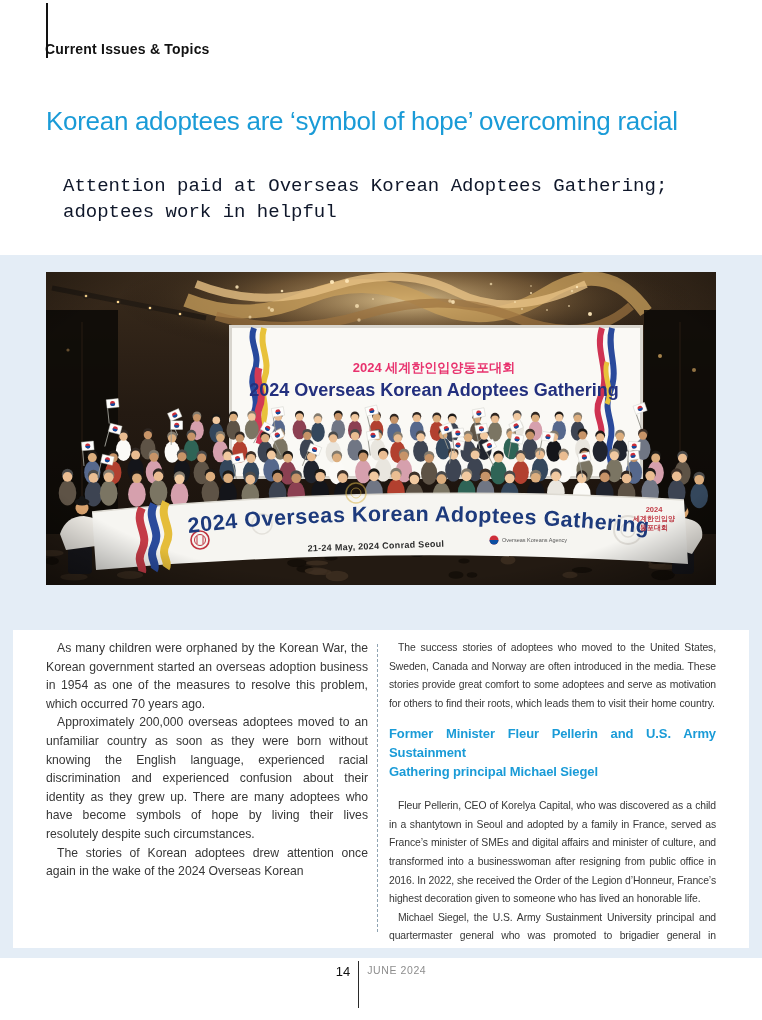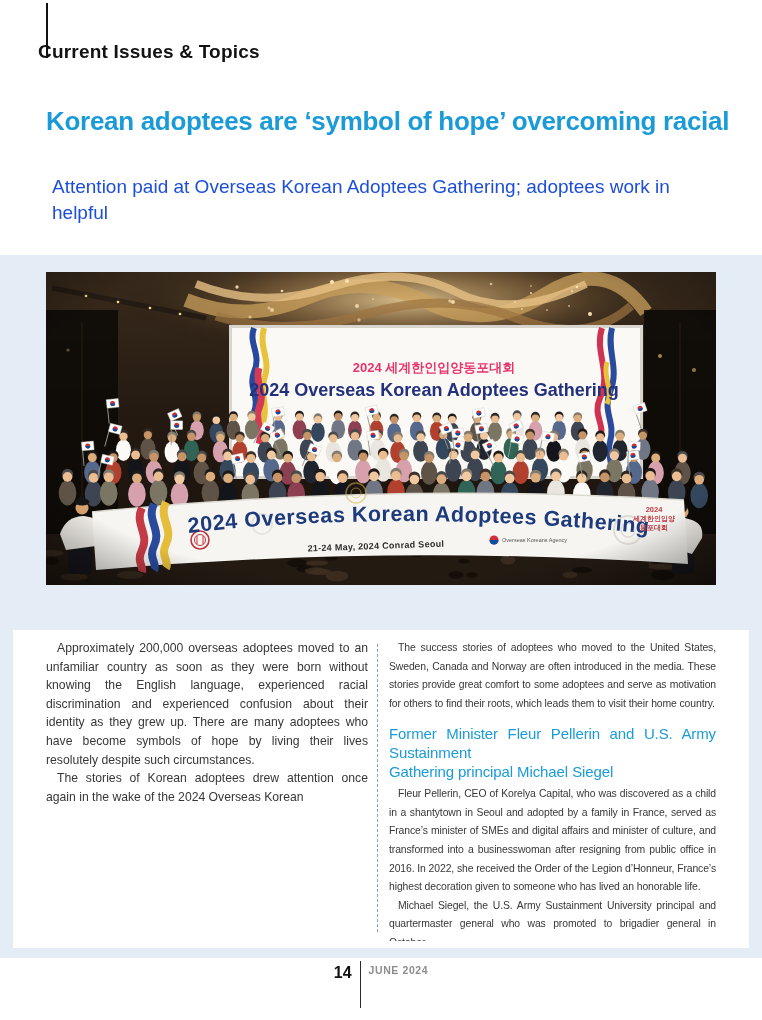--- a/index.html
+++ b/index.html
@@ -1,43 +1,43 @@
 <!DOCTYPE html>
 <html style="--accent: #1a9bd7; --panel: #e4edf6;"><head>
 <meta charset="utf-8">
 <style>
   *{margin:0;padding:0;box-sizing:border-box}
   html,body{background:#fff}
   .page{position:relative;width:762px;height:1020px;background:#fff;overflow:hidden;
         font-family:"Liberation Sans",sans-serif;color:#333}
   .kicker-bar{position:absolute;left:46px;top:3px;width:2px;height:55px;background:#121212}
-  .kicker{position:absolute;left:38px;top:41px;font-size:19px;font-weight:bold;color:#121212;letter-spacing:.2px}
+  .kicker{position:absolute;left:45px;top:41px;font-size:14px;font-weight:bold;color:#121212;letter-spacing:.2px}
   .headline{position:absolute;left:46px;top:106px;width:692px;color:var(--accent,#1a9bd7);
-            font-weight:bold;font-size:26px;line-height:31px;letter-spacing:-.3px}
-  .subtitle{position:absolute;left:52px;top:174px;width:672px;font-family:Liberation Sans, sans-serif;
-            font-size:19px;line-height:25.5px;color:#1d4ed8}
+            font-weight:normal;font-size:26px;line-height:31px;letter-spacing:-.3px}
+  .subtitle{position:absolute;left:63px;top:174px;width:672px;font-family:Liberation Mono, monospace;
+            font-size:19px;line-height:25.5px;color:#0f172a}
   .panel{position:absolute;left:0;top:255px;width:762px;height:703px;background:var(--panel,#e4edf6)}
   .photo{position:absolute;left:46px;top:272px;width:670px;height:313px;display:block}
   .caption{position:absolute;left:47px;top:590px;font-size:10.5px;line-height:16px;color:#3a3a3a}
   .textbox{position:absolute;left:13px;top:630px;width:736px;height:318px;background:#fff}
   .col-left{position:absolute;left:33px;top:9px;width:322px;height:302px;overflow:hidden;
             font-size:12.2px;line-height:18.6px;color:#373737;text-align:justify}
   .col-left p{text-indent:11px}
   .divider{position:absolute;left:364px;top:14px;height:288px;width:0;border-left:1px dashed #8fa3b2}
   .col-right{position:absolute;left:376px;top:9px;width:327px;height:302px;overflow:hidden;
              font-size:10.4px;line-height:18.6px;color:#373737;text-align:justify;letter-spacing:-.1px}
   .col-right p{text-indent:9px}
   .col-right p.noindent{text-indent:0}
-  .subhead{color:var(--accent,#1a9bd7);font-weight:normal;font-size:15px;line-height:18.6px;
-           margin:12px 0 4px 0;letter-spacing:-.1px}
+  .subhead{color:var(--accent,#1a9bd7);font-weight:bold;font-size:13px;line-height:18.6px;
+           margin:12px 0 16px 0;letter-spacing:-.1px}
   .subhead .l1{text-align:justify;text-align-last:justify}
   .footer{position:absolute;left:0;top:961px;width:762px;display:flex;justify-content:center;gap:8px}
-  .pagenum{font-size:16px;font-weight:bold;color:#111;padding-top:3px}
+  .pagenum{font-size:13px;font-weight:normal;color:#111;padding-top:3px}
   .footer-div{width:1px;height:47px;background:#2a2a2a}
-  .issue{font-size:10.5px;font-weight:bold;color:#8d8d8d;letter-spacing:.6px;padding-top:3px}
+  .issue{font-size:10.5px;font-weight:normal;color:#8d8d8d;letter-spacing:.6px;padding-top:3px}
 </style>
 </head>
 <body>
 
 <div class="page">
 
   <div class="kicker-bar"></div>
   <div class="kicker">Current Issues &amp; Topics</div>
 
   <div class="headline">
@@ -881,20 +881,21 @@
         <text x="608" y="258" text-anchor="middle" font-size="7" fill="#c13a45">동포대회</text>
       </g>
     </g>
 
     <rect x="0" y="0" width="670" height="313" fill="url(#vg)"></rect>
   </svg>
 
 
   <div class="textbox">
     <div class="col-left">
+      <p>As many children were orphaned by the Korean War, the Korean government started an overseas adoption business in 1954 as one of the measures to resolve this problem, which occurred 70 years ago.</p>
       <p>Approximately 200,000 overseas adoptees moved to an unfamiliar country as soon as they were born without knowing the English language, experienced racial discrimination and experienced confusion about their identity as they grew up. There are many adoptees who have become symbols of hope by living their lives resolutely despite such circumstances.</p>
       <p>The stories of Korean adoptees drew attention once again in the wake of the 2024 Overseas Korean</p>
     </div>
     <div class="divider"></div>
     <div class="col-right">
       <p>The success stories of adoptees who moved to the United States, Sweden, Canada and Norway are often introduced in the media. These stories provide great comfort to some adoptees and serve as motivation for others to find their roots, which leads them to visit their home country.</p>
       <div class="subhead">
         <div class="l1">Former Minister Fleur Pellerin and U.S. Army Sustainment</div>
         <div>Gathering principal Michael Siegel</div>
       </div>

